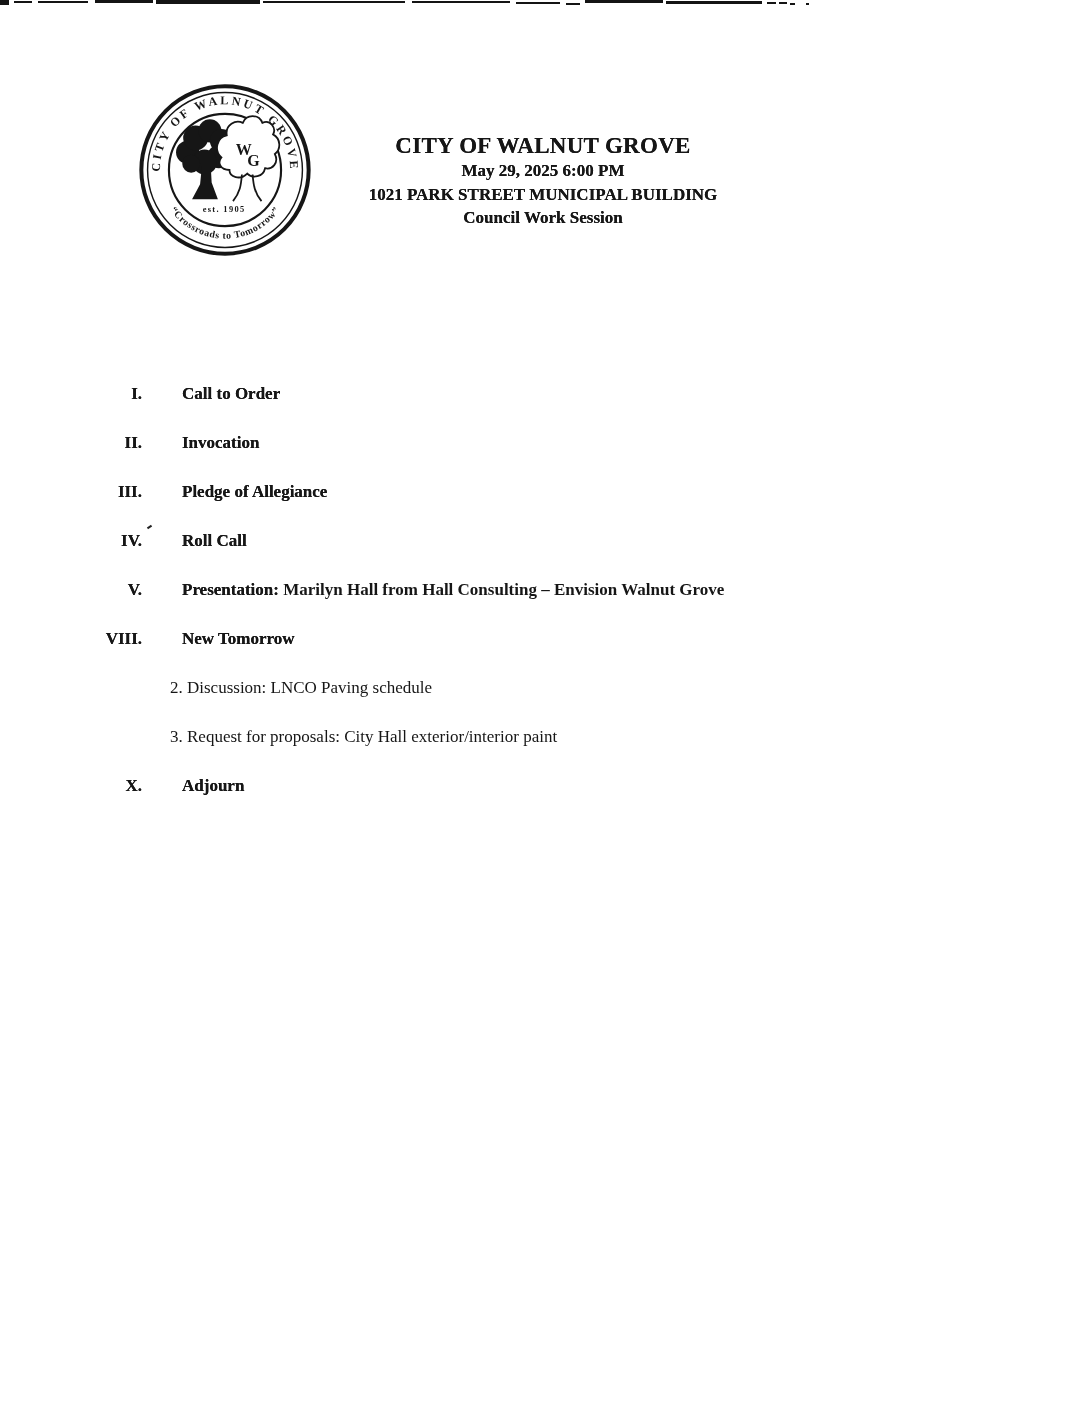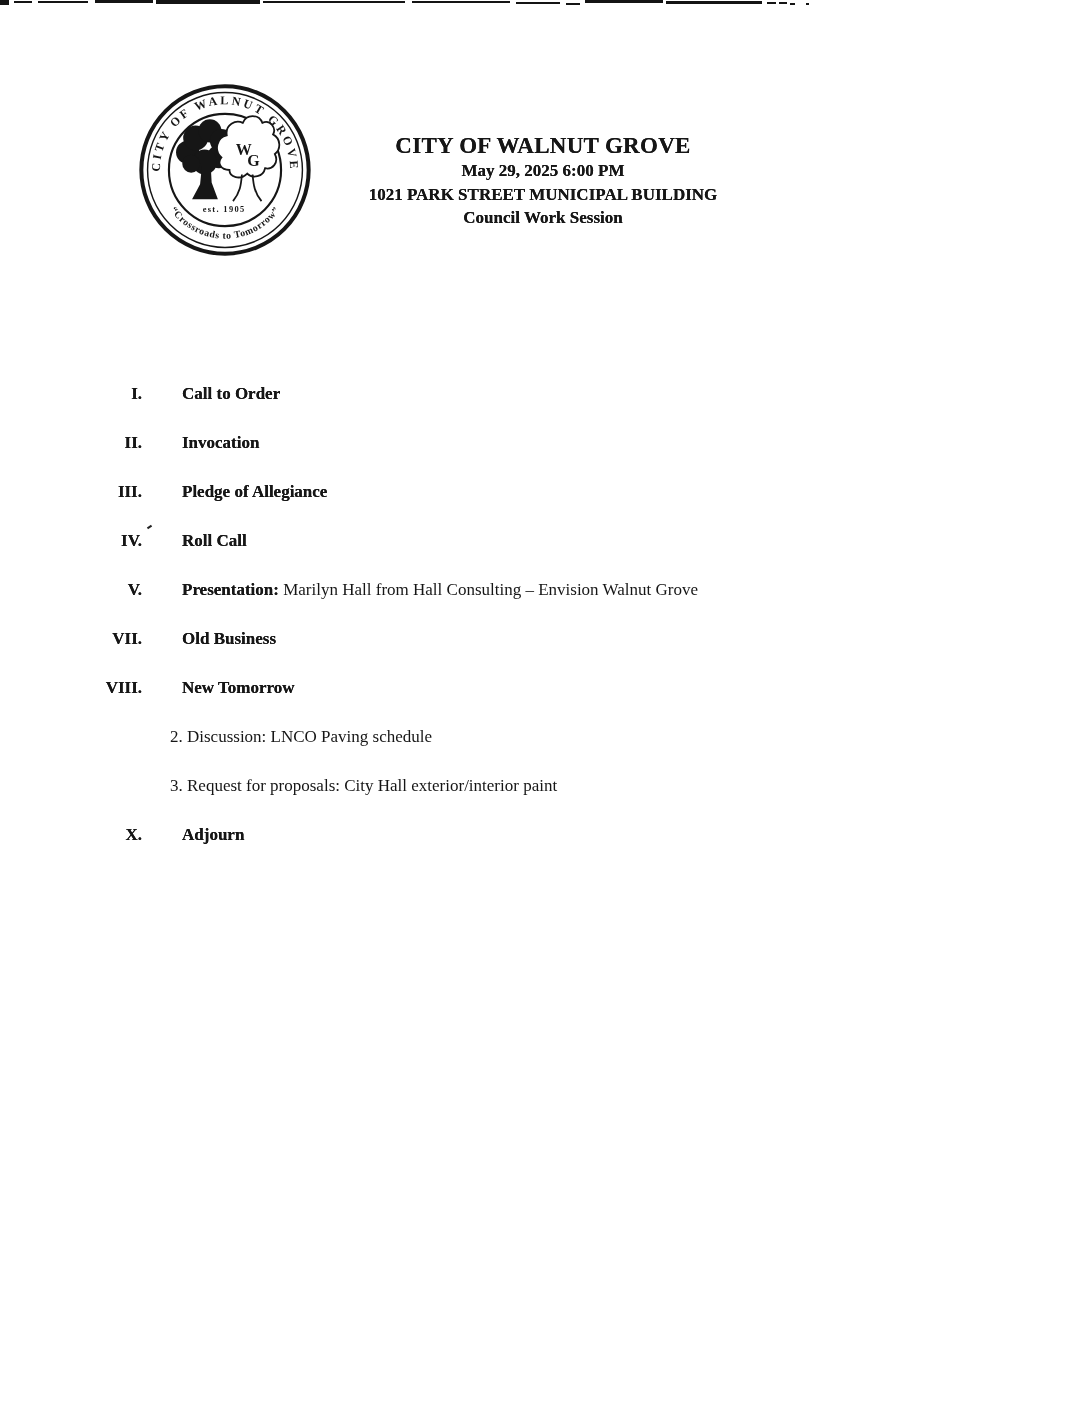--- a/index.html
+++ b/index.html
@@ -29,21 +29,21 @@
   .h-title{font-size:23px;line-height:26px;letter-spacing:0.3px;}
   .h-line{font-size:17px;line-height:23.5px;}
   
   .agenda{position:absolute;left:90px;top:383px;width:900px;font-size:17px;}
   .row{display:flex;line-height:22px;margin-bottom:27px;}
   .num{
     width:52px;text-align:right;font-weight:bold;flex:none;
     text-shadow:0 0 0.4px #161616;
   }
   .lbl{margin-left:40px;font-weight:bold;text-shadow:0 0 0.4px #161616;}
-  .lbl .reg{font-weight:normal;text-shadow:none;}
+  .lbl .reg{font-weight:bold;text-shadow:none;}
   .sub{
     margin-left:80px;line-height:22px;margin-bottom:27px;
     font-weight:normal;
   }
 </style>
 </head>
 <body>
 
 <div class="page">
 
@@ -139,24 +139,20 @@
       <span class="num">IV.</span>
       <span class="lbl">Roll Call</span>
     </div>
 
     <div class="row">
       <span class="num">V.</span>
       <span class="lbl"><b>Presentation:</b><span class="reg"> Marilyn Hall from Hall Consulting – Envision Walnut Grove</span></span>
     </div>
 
 
-    <div class="row">
-      <span class="num">VII.</span>
-      <span class="lbl">Old Business</span>
-    </div>
 
     <div class="row">
       <span class="num">VIII.</span>
       <span class="lbl">New Tomorrow</span>
     </div>
 
     <div class="sub">2. Discussion: LNCO Paving schedule</div>
     <div class="sub">3. Request for proposals: City Hall exterior/interior paint</div>
 
 

